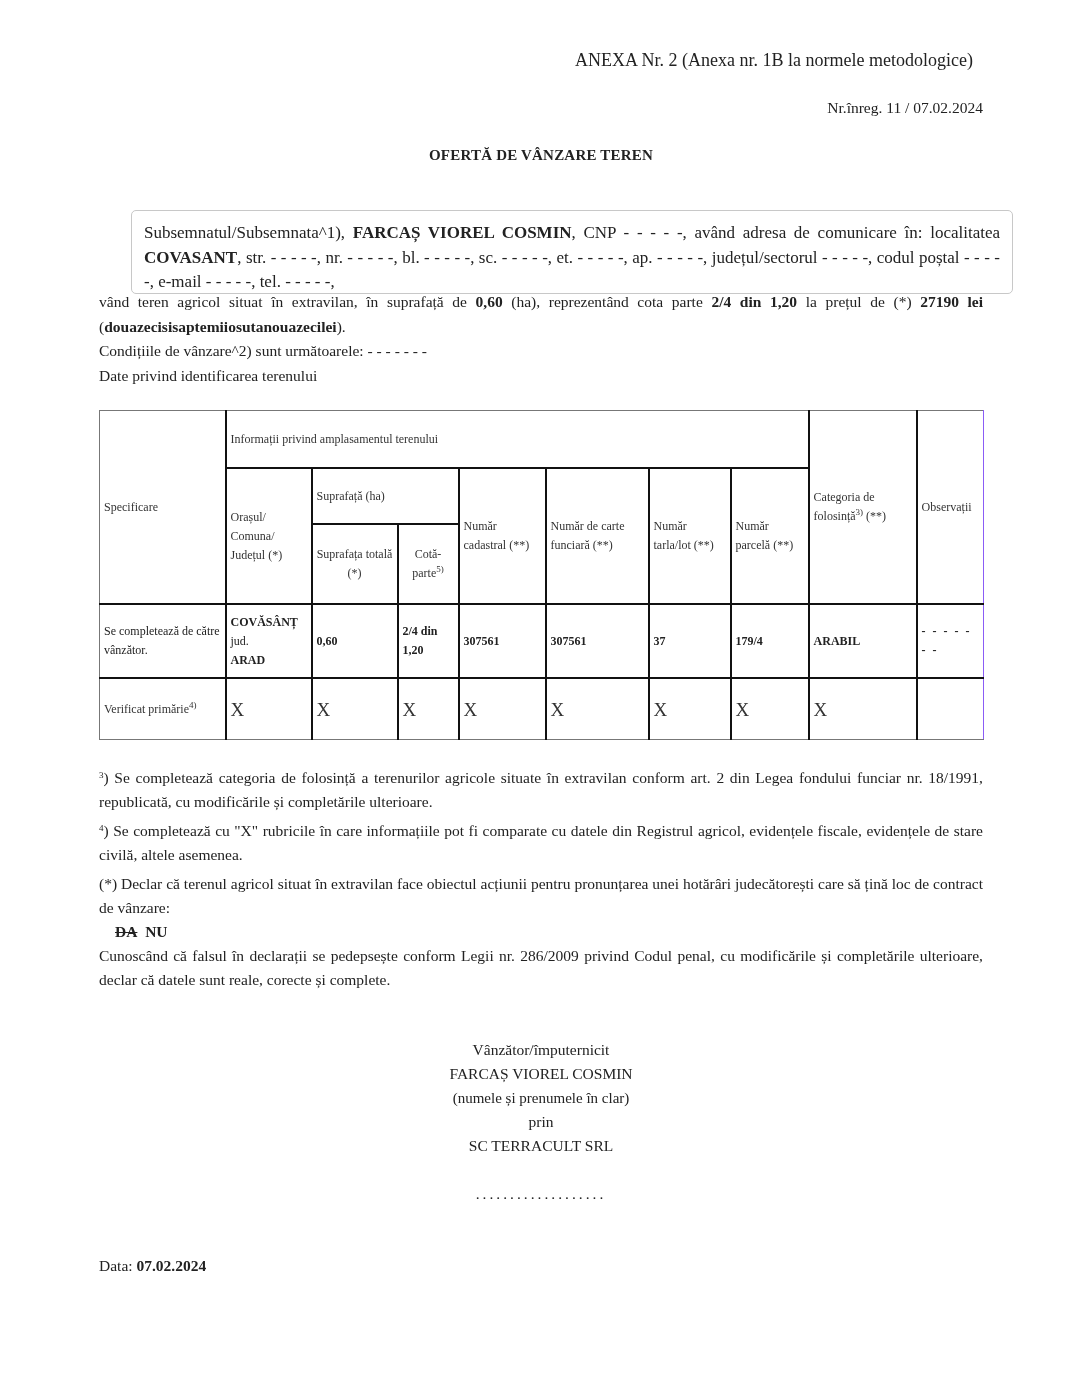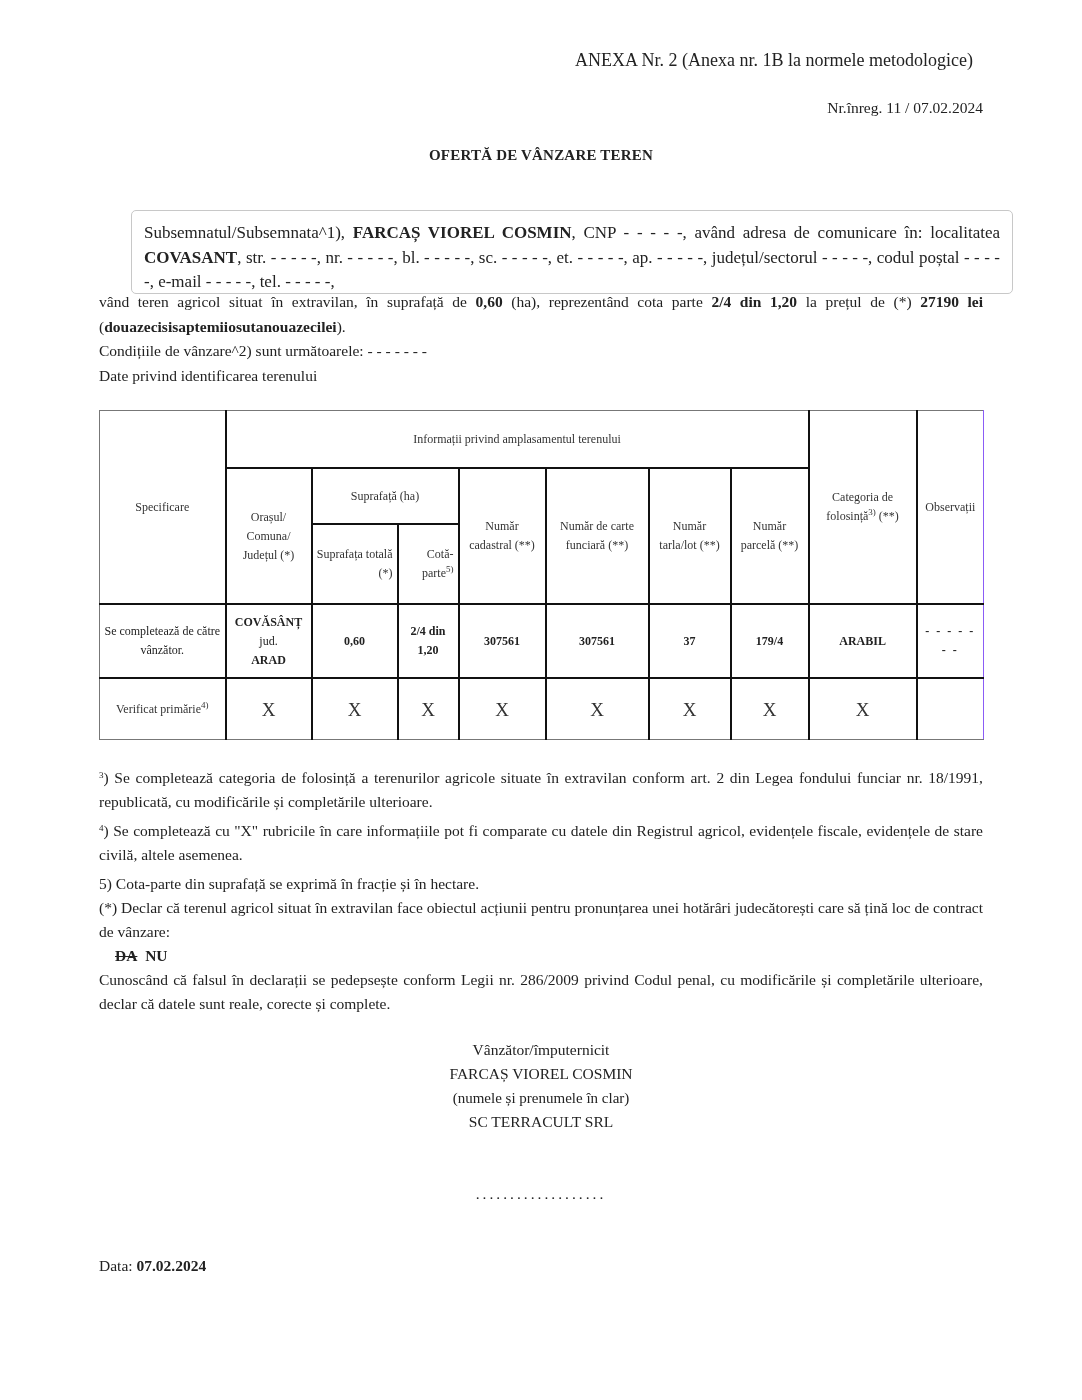--- a/index.html
+++ b/index.html
@@ -27,30 +27,30 @@
     top: 290px; left: 99px; width: 884px; line-height: 24.5px; text-align: justify;
   }
 
   table#land {
     position: absolute; top: 410px; left: 99px; width: 884px;
     border-collapse: collapse; table-layout: fixed;
     border: 1px solid #777;
     font-size: 12px; color: #333;
   }
   #land td {
-    border: 2.5px solid #111; text-align: center; vertical-align: middle;
+    border: 2.5px solid #111; vertical-align: middle;
     padding: 2px 4px; line-height: 19px;
   }
   #land tr.r1 td { height: 52px; }
   #land tr.r2 td { height: 50px; }
   #land tr.r3 td { height: 74px; }
   #land tr.r4 td { height: 68px; font-weight: bold; font-size: 12px; color: #222; }
   #land tr.r5 td { height: 56px; font-size: 19px; }
   #land tr.r5 td.lbl { font-size: 12px; }
-  #land td.left { text-align: right; }
+  #land td.left { text-align: center; }
   #land td.outer-l { border-left: 1px solid #777; margin-left: 42px; }
   #land td.outer-r { border-right: 1px solid #8b5cf6; }
   #land tr.r1 td { border-top: 1px solid #777; }
   #land tr.r5 td { border-bottom: 1px solid #777; }
   sup { font-size: 9px; vertical-align: 5px; line-height: 0; }
   .dashcell { letter-spacing: 2px; color: #555; font-weight: normal; }
 
   #notes { top: 766px; left: 99px; width: 884px; line-height: 24px; text-align: justify; }
   #notes p { margin: 0 0 5px 0; }
   #notes p.tight { margin: 0; }
@@ -140,27 +140,27 @@
     <td>X</td>
     <td>X</td>
     <td class="outer-r"></td>
   </tr>
 </tbody>
   </table>
 
 <div class="abs" id="notes">
   <p><sup>3</sup><span>) Se completează categoria de folosință a terenurilor agricole situate în extravilan conform art. 2 din Legea fondului funciar nr. 18/1991, republicată, cu modificările și completările ulterioare.</span></p>
   <p><sup>4</sup><span>) Se completează cu "X" rubricile în care informațiile pot fi comparate cu datele din Registrul agricol, evidențele fiscale, evidențele de stare civilă, altele asemenea.</span></p>
-  <p class="tight">5) Cota-parte din suprafață se exprimă în fracție și în hectare.</p>
   <p class="tight">(*) Declar că terenul agricol situat în extravilan face obiectul acțiunii pentru pronunțarea unei hotărâri judecătorești care să țină loc de contract de vânzare:</p>
   <p class="tight"><span class="strike">DA</span>&nbsp; <b>NU</b></p>
   <p class="tight">Cunoscând că falsul în declarații se pedepsește conform Legii nr. 286/2009 privind Codul penal, cu modificările și completările ulterioare, declar că datele sunt reale, corecte și complete.</p>
 </div>
 
 <div class="abs center" id="sign">
   <div>Vânzător/împuternicit</div>
   <div>FARCAȘ VIOREL COSMIN</div>
   <div class="small">(numele și prenumele în clar)</div>
+  <div>prin</div>
   <div>SC TERRACULT SRL</div>
 </div>
 <div class="abs center" id="dots">...................</div>
 
 <div class="abs" id="date"><span>Data: </span><b>07.02.2024</b></div>
 
 </body></html>

